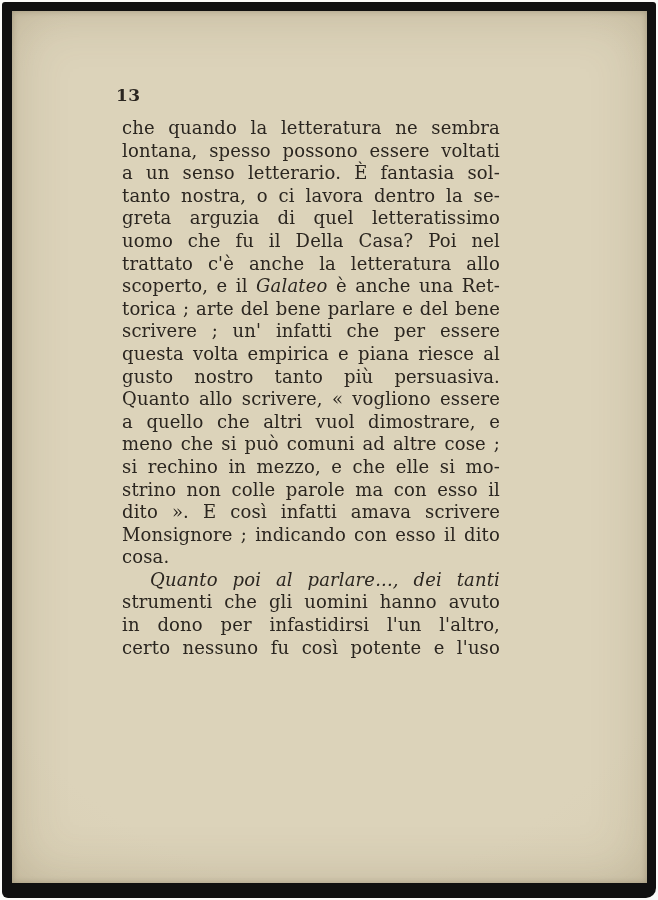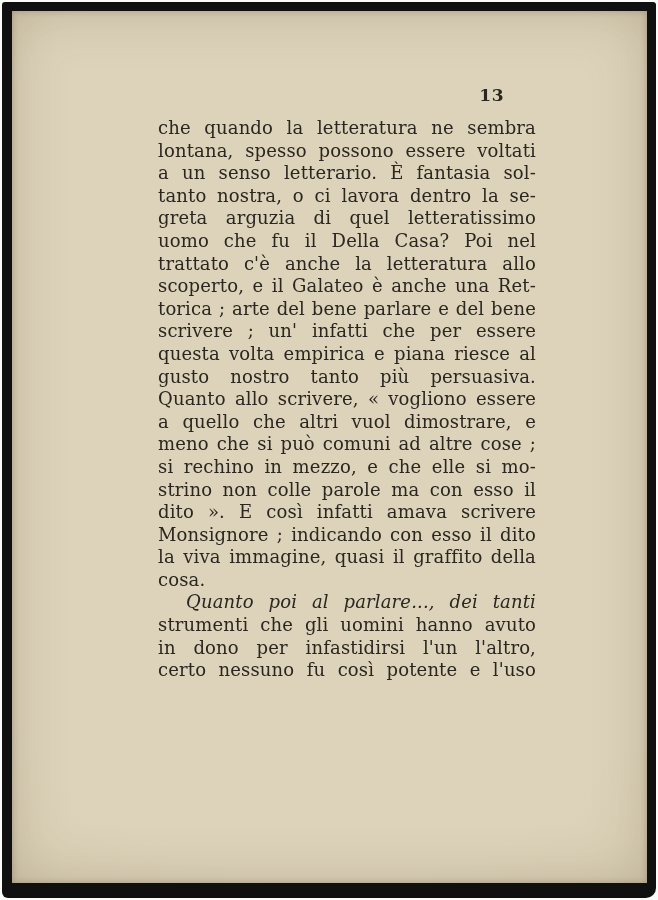--- a/index.html
+++ b/index.html
@@ -28,55 +28,54 @@
     bottom: 15px;
     background:
       radial-gradient(ellipse 120% 100% at 50% 45%, #dcd3ba 55%, #d3c9ac 92%, #c9bf9f 100%);
     box-shadow:
       inset 0 0 55px rgba(92, 74, 40, 0.22),
       inset 0 0 6px rgba(40, 30, 10, 0.25);
   }
   .page-number {
     position: absolute;
     top: 74px;
-    left: 114px;
+    left: 104px;
     width: 378px;
-    text-align: right;
     font-size: 17px;
     font-weight: bold;
     color: #2b2620;
     letter-spacing: 0.5px;
   }
   .text-block {
     position: absolute;
     top: 106px;
     left: 110px;
     width: 378px;
     color: #2b2620;
     font-size: 18px;
     line-height: 22.6px;
     letter-spacing: 0.15px;
-    margin-left: 36px;
   }
   .line {
     text-align: justify;
     text-align-last: justify;
     height: 22.6px;
     white-space: normal;
     overflow: visible;
   }
   .line.no-justify {
     text-align: right;
     text-align-last: left;
   }
   .line.indent span:first-child {
     padding-left: 28px;
     font-style: italic;
   }
   .line .italic {
+    font-style: italic;
   }
 </style>
 </head>
 <body>
 
 <div class="scan-frame">
   <div class="paper">
     <div class="page-number">13</div>
     <div class="text-block">
         <div class="line"><span>che quando la letteratura ne sembra</span></div>
@@ -91,21 +90,20 @@
         <div class="line"><span>scrivere ; un' infatti che per essere</span></div>
         <div class="line"><span>questa volta empirica e piana riesce al</span></div>
         <div class="line"><span>gusto nostro tanto più persuasiva.</span></div>
         <div class="line"><span>Quanto allo scrivere, « vogliono essere</span></div>
         <div class="line"><span>a quello che altri vuol dimostrare, e</span></div>
         <div class="line"><span>meno che si può comuni ad altre cose ;</span></div>
         <div class="line"><span>si rechino in mezzo, e che elle si mo-</span></div>
         <div class="line"><span>strino non colle parole ma con esso il</span></div>
         <div class="line"><span>dito ». E così infatti amava scrivere</span></div>
         <div class="line"><span>Monsignore ; indicando con esso il dito</span></div>
-        <div class="line"><span>la viva immagine, quasi il graffito della</span></div>
         <div class="line no-justify"><span>cosa.</span></div>
         <div class="line indent"><span>Quanto poi al parlare..., dei tanti</span></div>
         <div class="line"><span>strumenti che gli uomini hanno avuto</span></div>
         <div class="line"><span>in dono per infastidirsi l'un l'altro,</span></div>
         <div class="line"><span>certo nessuno fu così potente e l'uso</span></div>
       </div>
   </div>
 </div>
 
 </body></html>

